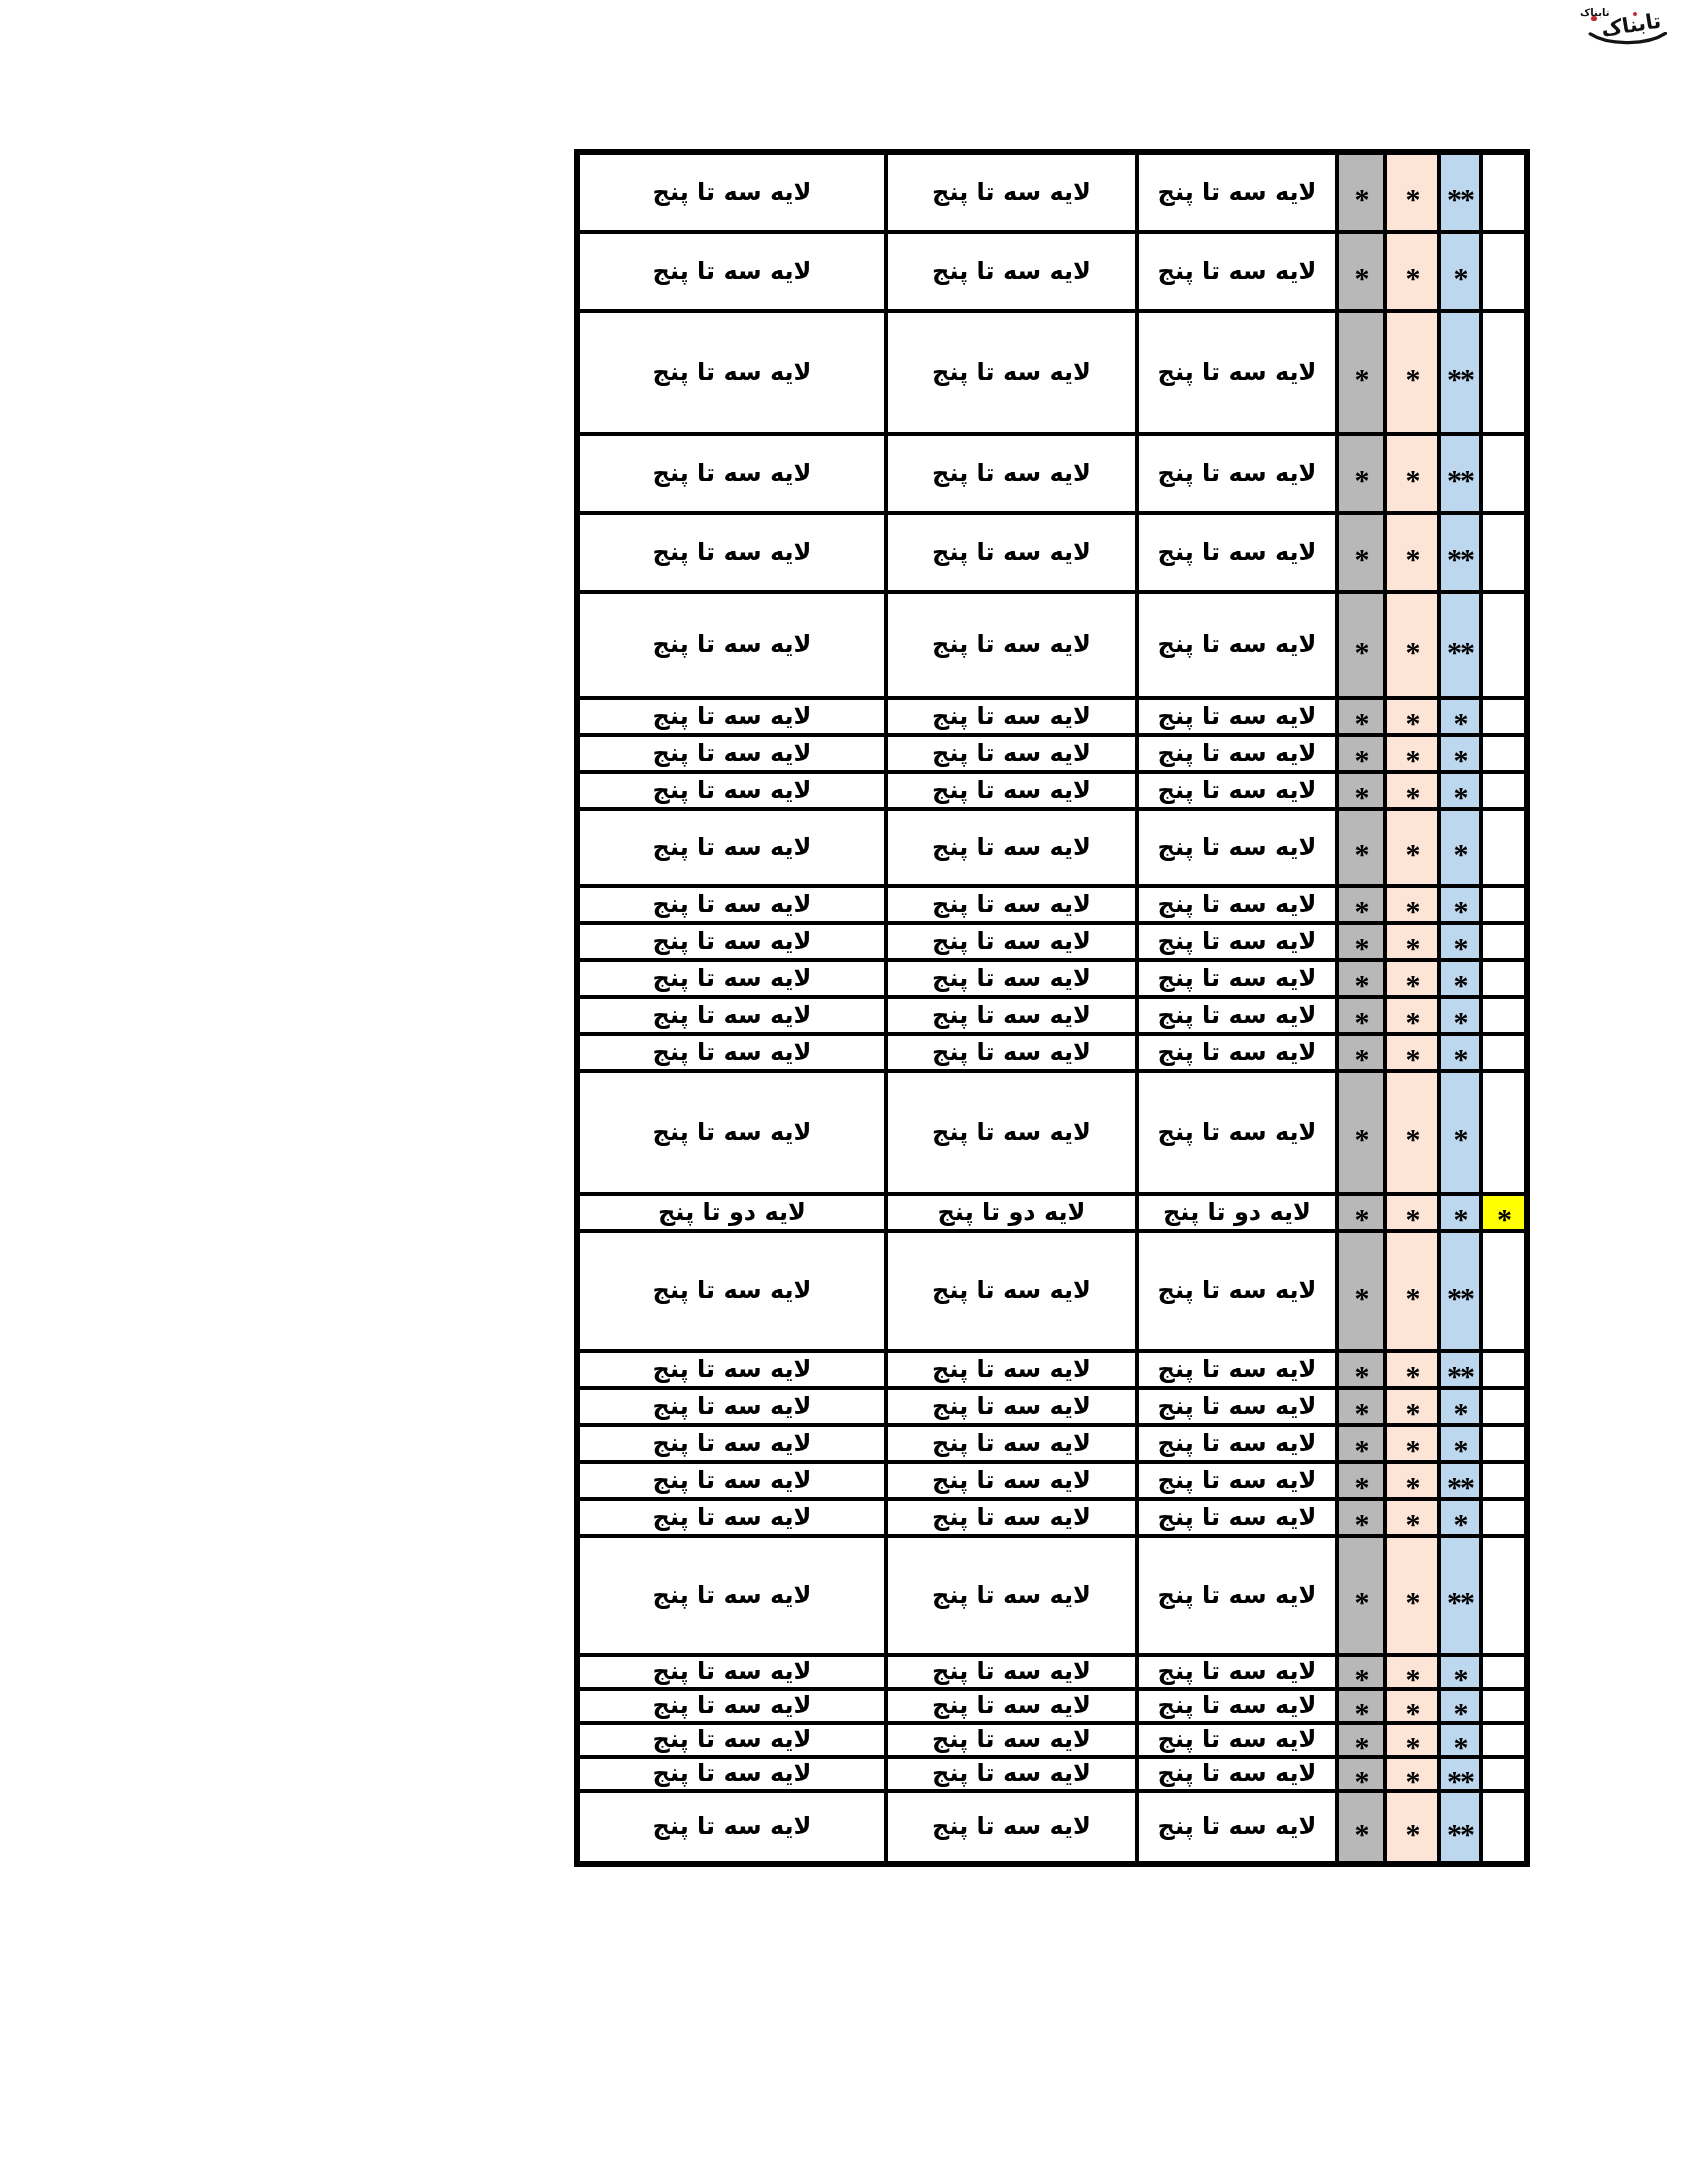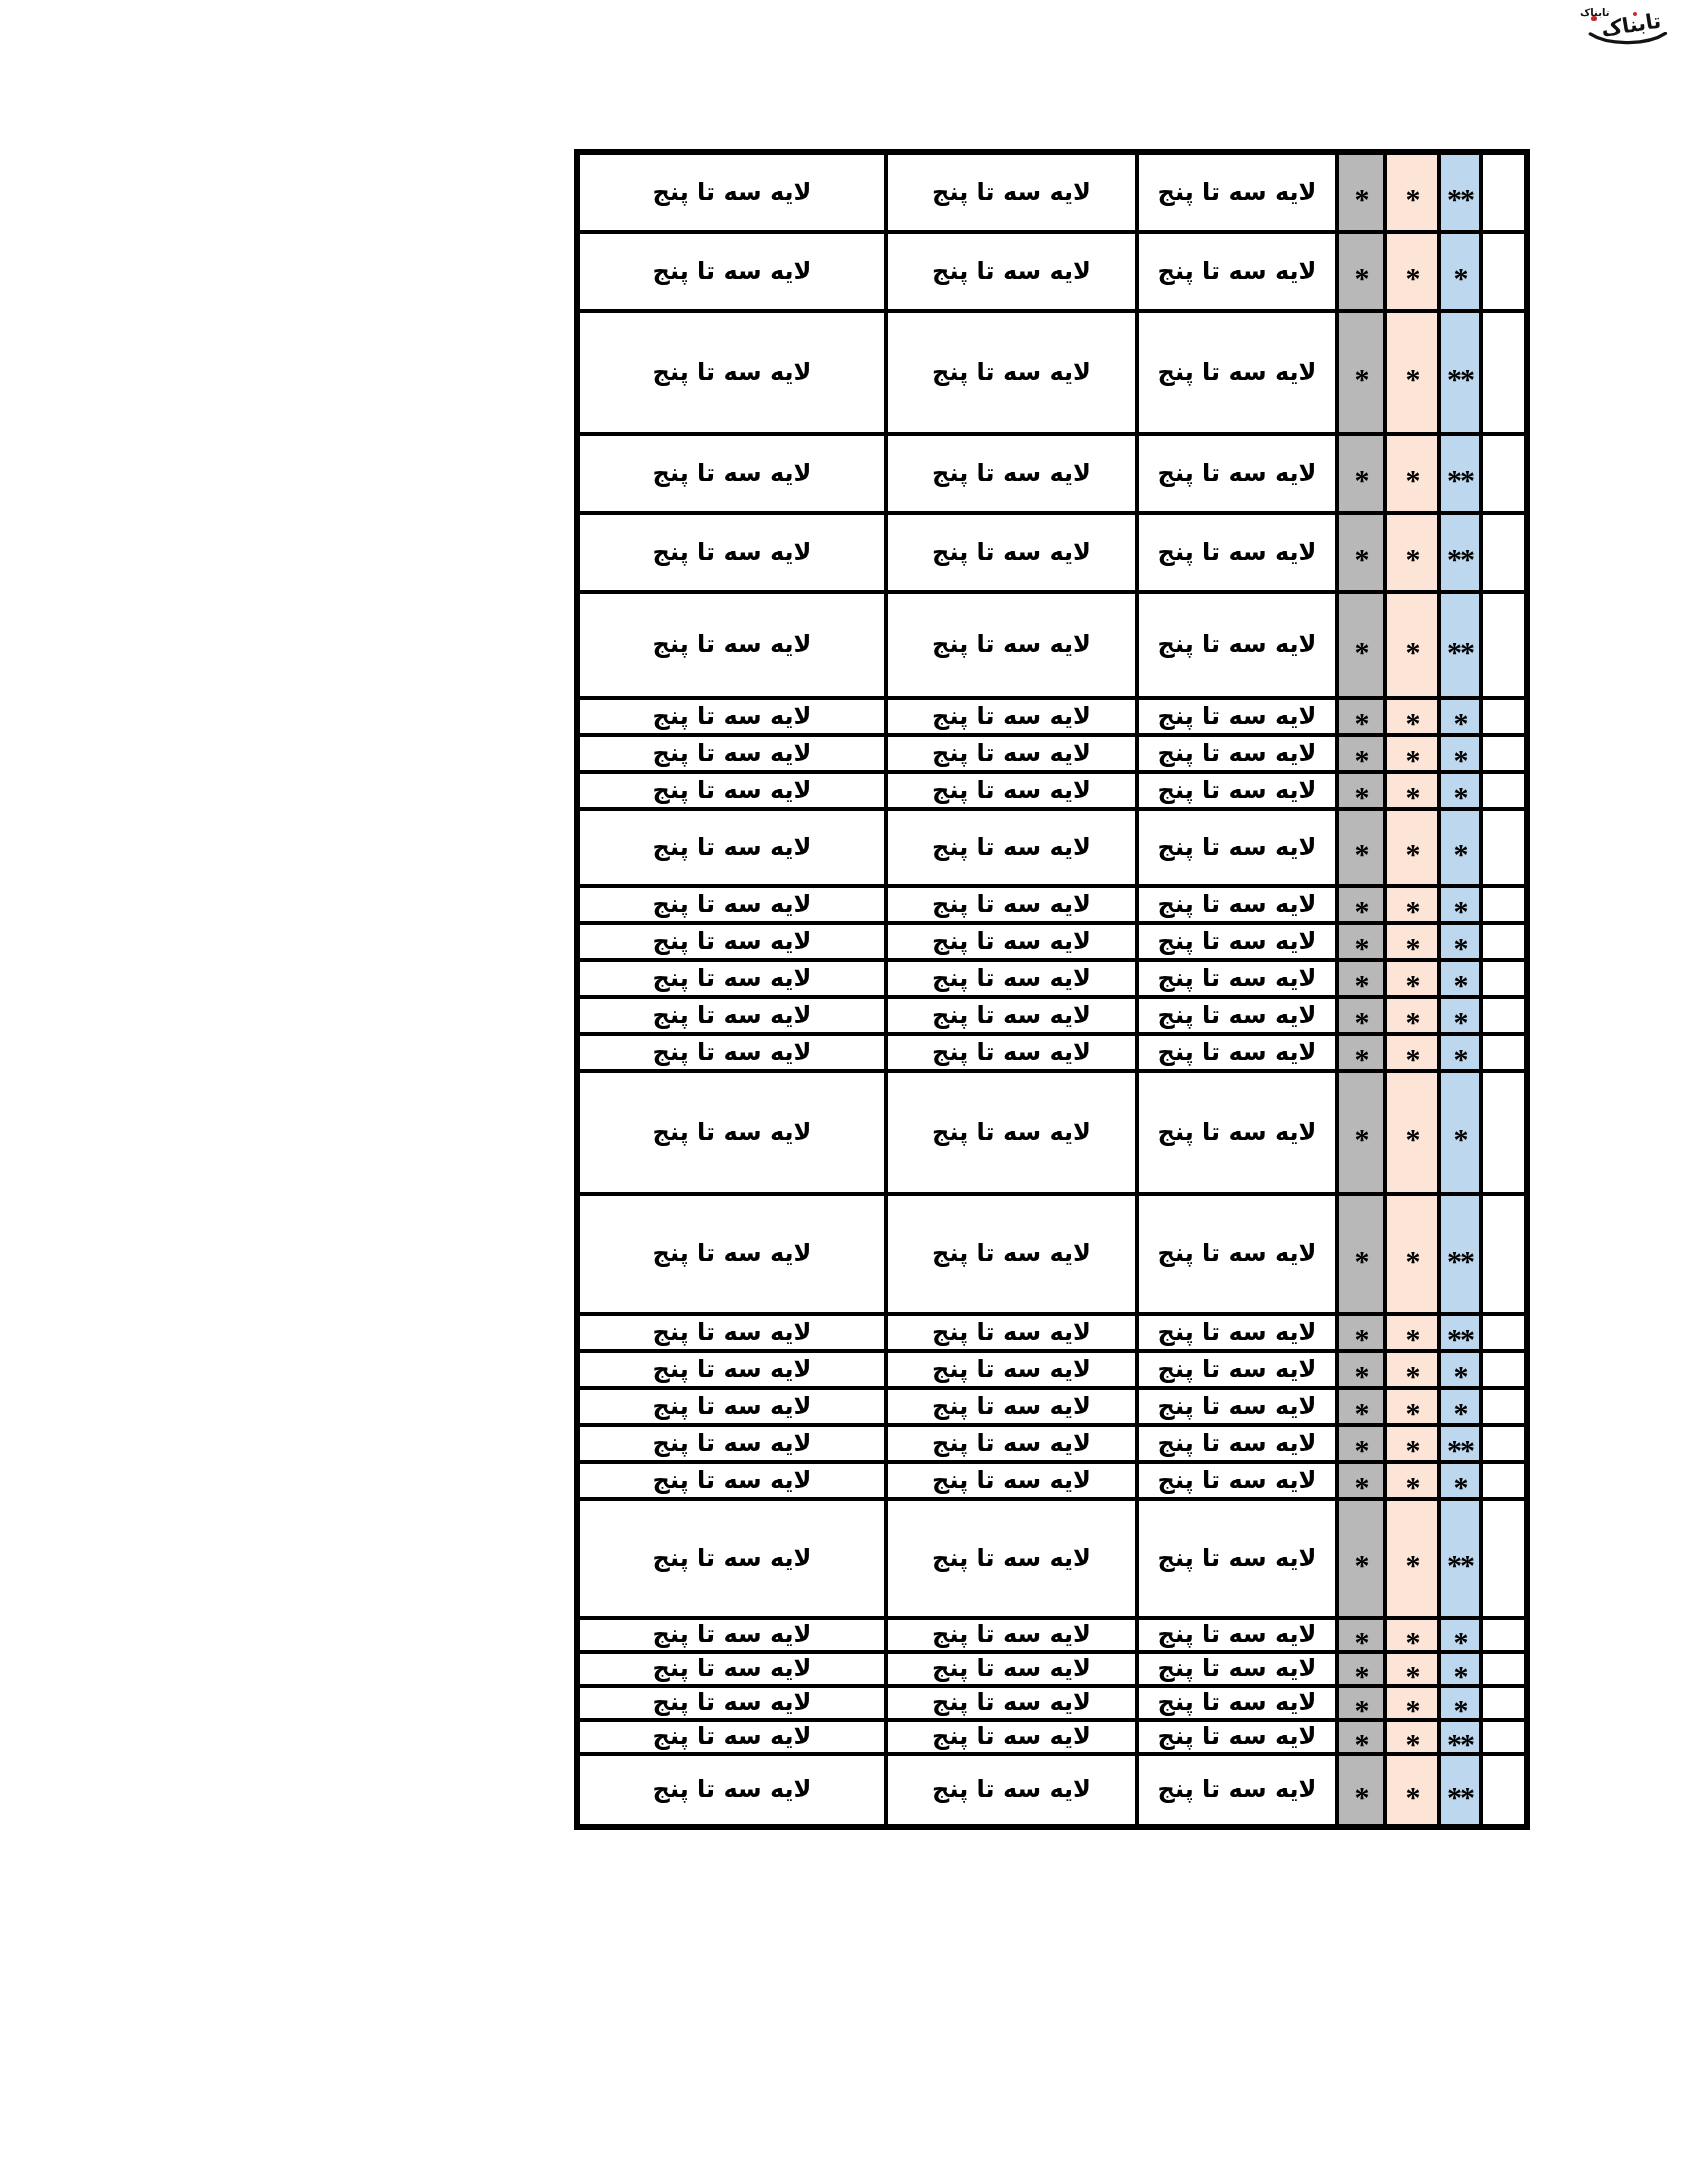--- a/index.html
+++ b/index.html
@@ -225,20 +225,29 @@
         </tr>
         <tr style="height: 123px;">
           <td class="text-cell">لایه سه تا پنج</td>
           <td class="text-cell">لایه سه تا پنج</td>
           <td class="text-cell">لایه سه تا پنج</td>
           <td class="star-cell" style="background: rgb(184, 184, 184);"><span class="star">*</span></td>
           <td class="star-cell" style="background: rgb(252, 228, 214);"><span class="star">*</span></td>
           <td class="star-cell" style="background: rgb(189, 215, 238);"><span class="star">*</span></td>
           <td class="star-cell" style="background: rgb(255, 255, 255);"></td>
         </tr>
+        <tr style="height: 37px;">
+          <td class="text-cell">لایه دو تا پنج</td>
+          <td class="text-cell">لایه دو تا پنج</td>
+          <td class="text-cell">لایه دو تا پنج</td>
+          <td class="star-cell" style="background: rgb(184, 184, 184);"><span class="star">*</span></td>
+          <td class="star-cell" style="background: rgb(252, 228, 214);"><span class="star">*</span></td>
+          <td class="star-cell" style="background: rgb(189, 215, 238);"><span class="star">*</span></td>
+          <td class="star-cell" style="background: rgb(255, 255, 0);"><span class="star">*</span></td>
+        </tr>
         <tr style="height: 120px;">
           <td class="text-cell">لایه سه تا پنج</td>
           <td class="text-cell">لایه سه تا پنج</td>
           <td class="text-cell">لایه سه تا پنج</td>
           <td class="star-cell" style="background: rgb(184, 184, 184);"><span class="star">*</span></td>
           <td class="star-cell" style="background: rgb(252, 228, 214);"><span class="star">*</span></td>
           <td class="star-cell" style="background: rgb(189, 215, 238);"><span class="star">**</span></td>
           <td class="star-cell" style="background: rgb(255, 255, 255);"></td>
         </tr>
         <tr style="height: 37px;">

